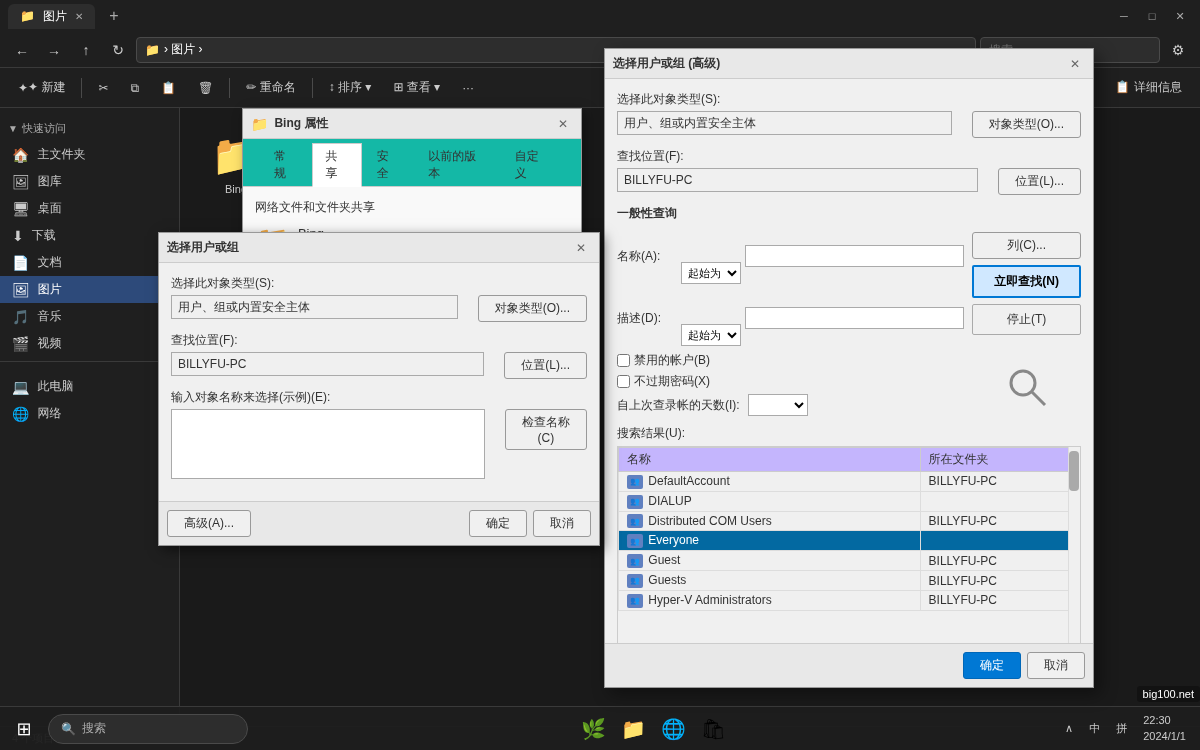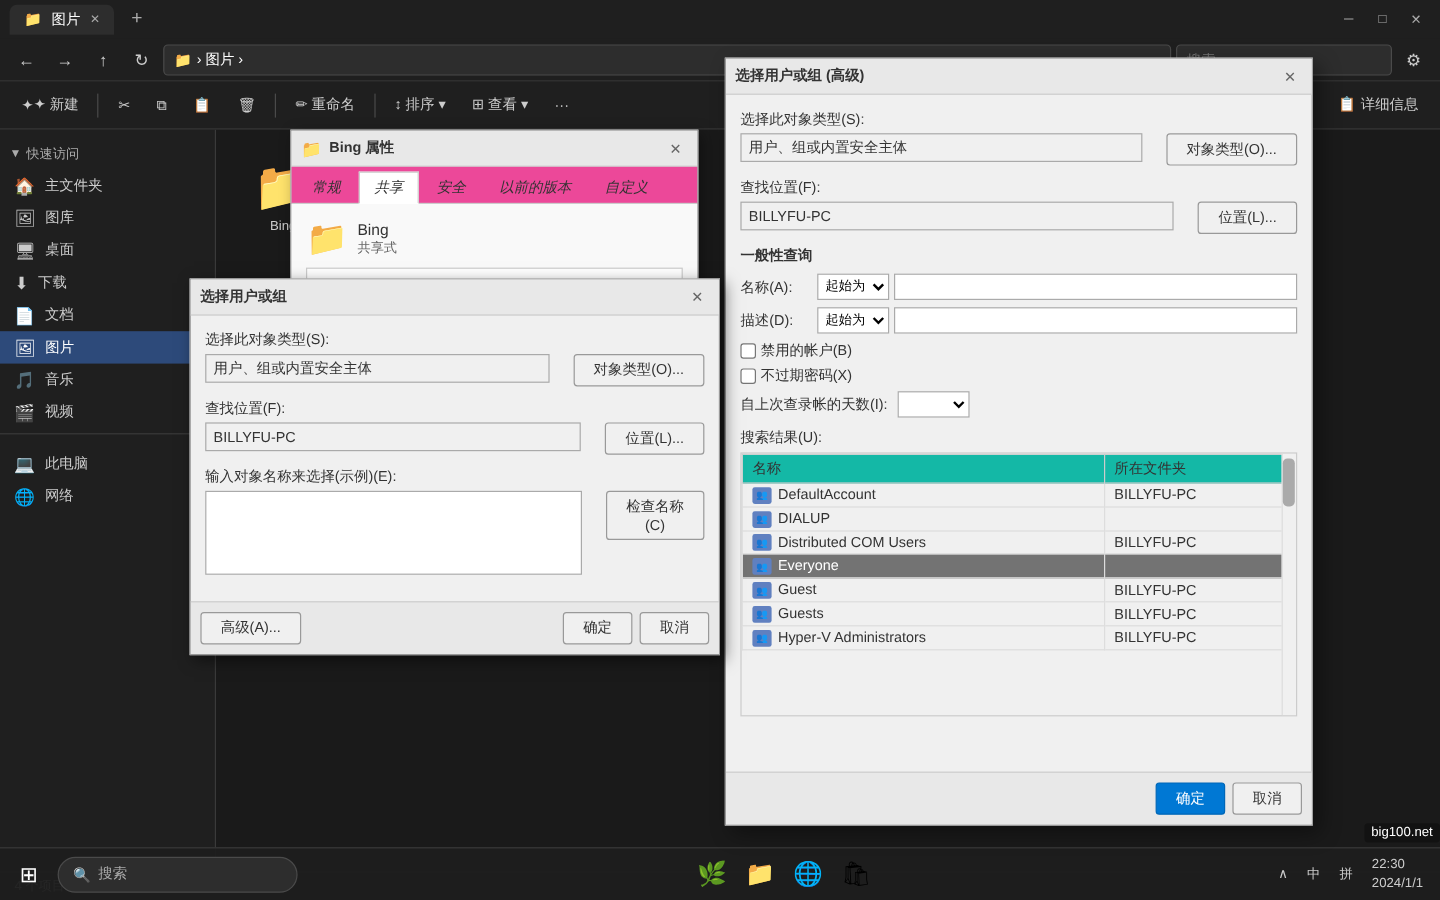--- a/index.html
+++ b/index.html
@@ -334,25 +334,24 @@
       border: none;
       cursor: pointer;
       color: #666;
       font-size: 12px;
       display: flex;
       align-items: center;
       justify-content: center;
     }
     .dialog-tabs {
       display: flex;
-      background: #ec4899;
+      background: #14b8a6;
       border-bottom: 1px solid #ccc;
-      padding: 4px 4px 0;
+      padding: 4px 18px 0;
       gap: 2px;
-      font-style: italic;
     }
     .dialog-tab {
       padding: 4px 12px;
       font-size: 12px;
       color: #333;
       cursor: pointer;
       border: 1px solid transparent;
       border-bottom: none;
     }
     .dialog-tab.active {
@@ -486,20 +485,21 @@
       color: #333;
       flex-shrink: 0;
     }
     .query-select {
       width: 60px;
       height: 22px;
       border: 1px solid #aaa;
       background: #fff;
       font-size: 11px;
       padding: 0 2px;
+      margin-top: 34px;
     }
     .query-input {
       flex: 1;
       height: 22px;
       border: 1px solid #aaa;
       background: #fff;
       padding: 0 4px;
       font-size: 12px;
     }
     .checkbox-row {
@@ -548,34 +548,34 @@
       font-size: 12px;
       color: #333;
       margin-bottom: 4px;
     }
     .results-table {
       width: 100%;
       border-collapse: collapse;
       font-size: 12px;
     }
     .results-table th {
-      background: #14b8a6;
+      background: #c4b5fd;
       border: 1px solid #ccc;
       padding: 3px 8px;
       text-align: left;
       color: #333;
       font-weight: normal;
     }
     .results-table td {
       border: 1px solid #ddd;
       padding: 2px 8px;
       color: #333;
     }
     .results-table tr.selected td {
-      background: #737373;
+      background: #0369a1;
       color: #fff;
     }
     .group-icon {
       display: inline-flex;
       align-items: center;
       justify-content: center;
       width: 16px;
       height: 14px;
       background: #6080c0;
       border-radius: 2px;
@@ -727,20 +727,21 @@
     <button class="dialog-close">✕</button>
   </div>
   <div class="dialog-tabs">
     <div class="dialog-tab">常规</div>
     <div class="dialog-tab active">共享</div>
     <div class="dialog-tab">安全</div>
     <div class="dialog-tab">以前的版本</div>
     <div class="dialog-tab">自定义</div>
   </div>
   <div class="dialog-content">
+    <div class="dialog-section-title">网络文件和文件夹共享</div>
     <div class="dialog-folder-row">
       <span class="folder-icon-lg">📁</span>
       <div>
         <div class="folder-name">Bing</div>
         <div class="folder-type">共享式</div>
       </div>
     </div>
     <div style="height:80px;background:#fff;border:1px solid #ccc;margin-top:8px"></div>
   </div>
   <div class="dialog-buttons">
@@ -836,20 +837,32 @@
           </div>
           <div class="checkbox-row">
             <input type="checkbox" id="noexpire-check" style="">
             <label class="checkbox-label" for="noexpire-check">不过期密码(X)</label>
           </div>
           <div class="days-row">
             <span class="days-label">自上次查录帐的天数(I):</span>
             <select class="days-input">
               <option></option>
             </select>
+          </div>
+        </div>
+        <div style="display:flex;flex-direction:column;gap:6px;padding-top:4px">
+          <button class="btn">列(C)...</button>
+          <button class="search-btn-large" style="background:#d0e8ff;color:#000;border:2px solid #0078d4;font-weight:bold">立即查找(N)</button>
+          <button class="stop-btn">停止(T)</button>
+
+          <div style="text-align:center;margin-top:24px;font-size:32px;color:#888">
+            <svg width="44" height="44" viewBox="0 0 44 44" fill="none">
+              <circle cx="18" cy="18" r="12" stroke="#888" stroke-width="3" fill="none"></circle>
+              <line x1="27" y1="27" x2="40" y2="40" stroke="#888" stroke-width="3"></line>
+            </svg>
           </div>
         </div>
       </div>
     </div>
 
     <div style="margin-top:8px">
       <div class="results-label">搜索结果(U):</div>
       <div style="position:relative;height:220px;overflow:hidden;border:1px solid #ccc">
         <table class="results-table">
           <thead>

